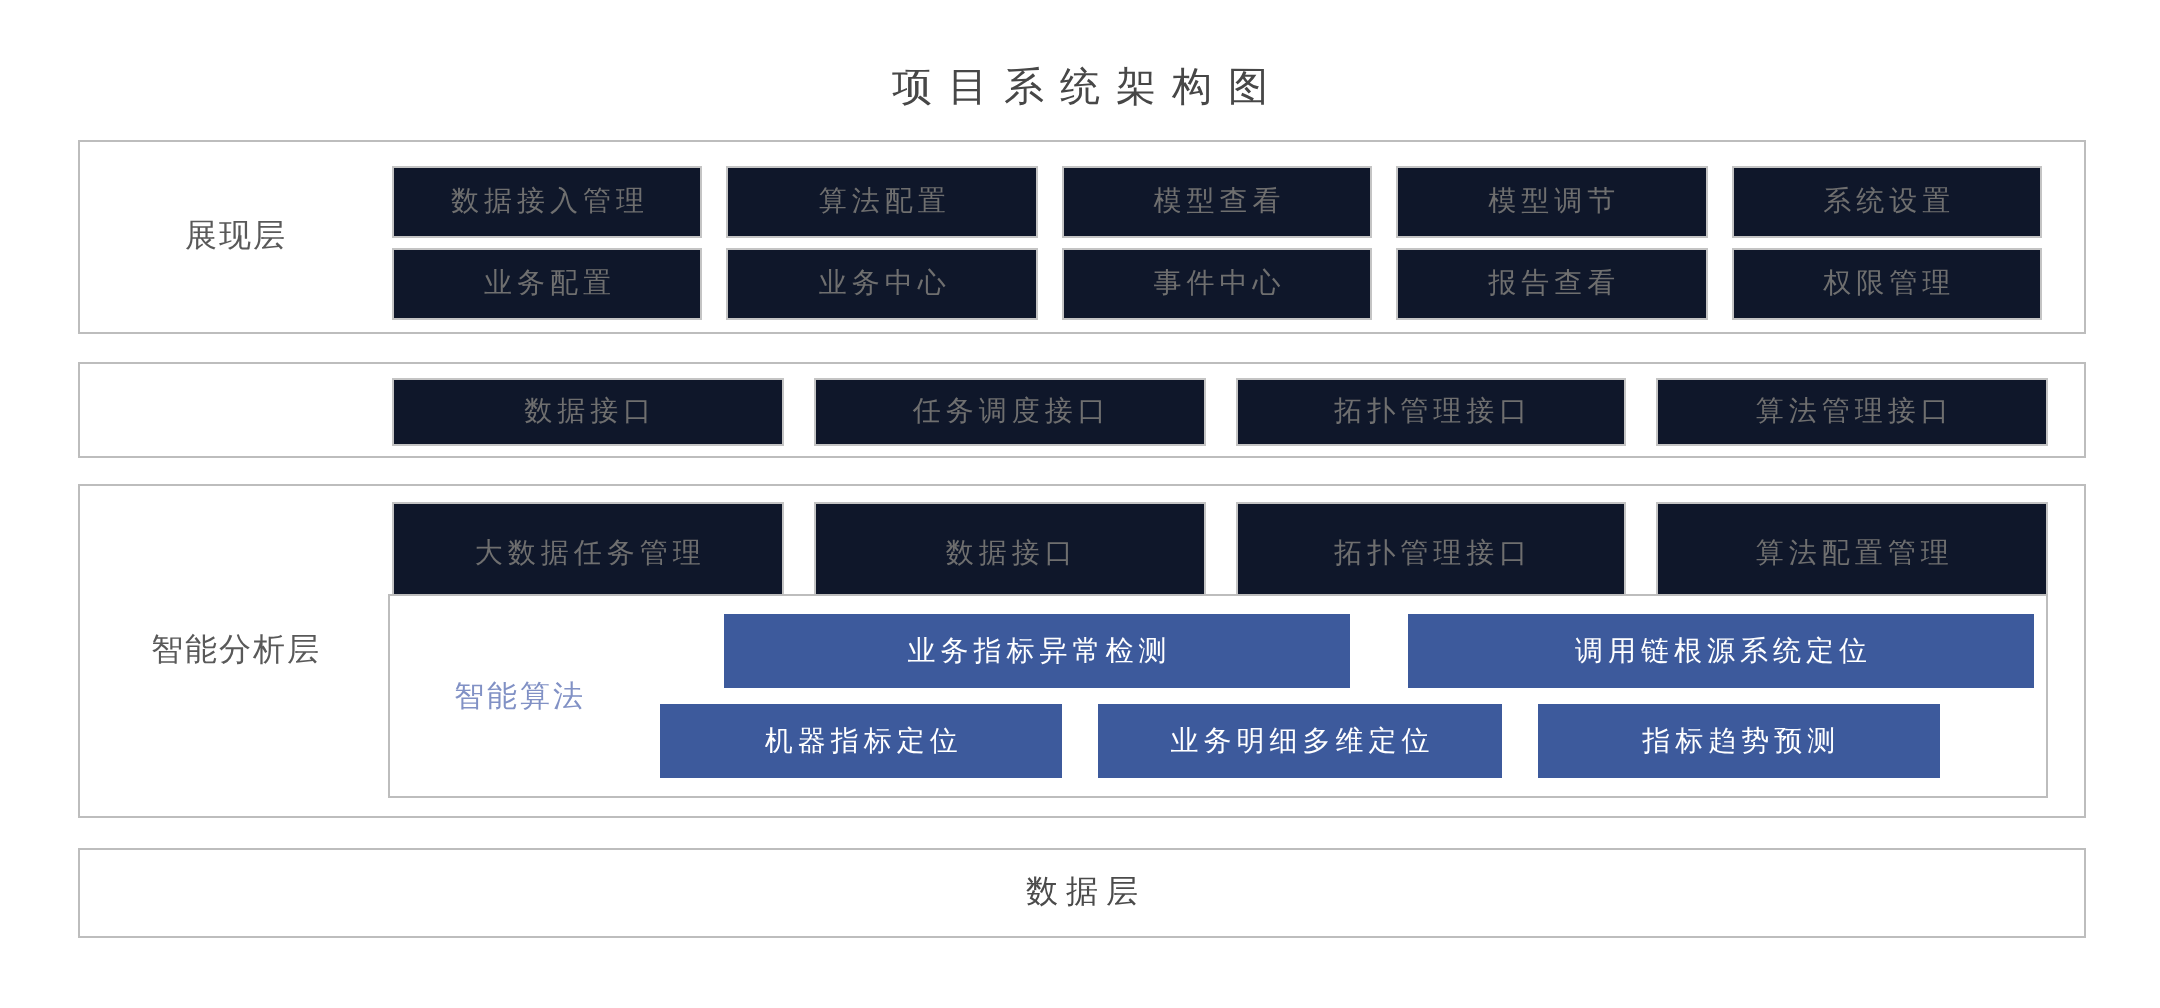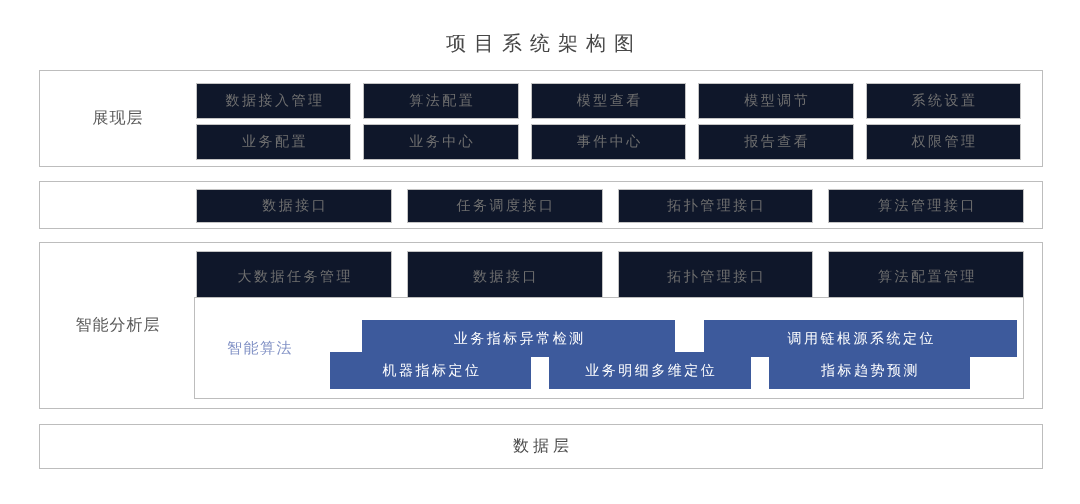--- a/index.html
+++ b/index.html
@@ -45,21 +45,21 @@
   .algo-group {
     position:absolute; left:154px; top:54px; width:830px; height:102px;
     border:1px solid #bdbdbd; background:#ffffff;
   }
   .algo-label {
     position:absolute; left:32px; top:0; bottom:0;
     display:flex; align-items:center;
     font-size:15px; letter-spacing:1.5px;
     color:var(--algo-label-blue,#8191c5);
   }
-  .algo-row1 { left:135px; width:687px; top:22px;  height:37px; gap:29px;padding-left:32px; }
+  .algo-row1 { left:135px; width:687px; top:9px;  height:37px; gap:29px;padding-left:32px; }
   .algo-row2 { left:135px; width:640px; top:54px; height:37px; gap:18px; }
   .blue-btn {
     flex:1; background:var(--accent-blue,#3d5a9c); border:none; color:#ffffff;
     display:flex; align-items:center; justify-content:center;
     font-size:14px; letter-spacing:2.5px; text-indent:2.5px; white-space:nowrap;
   }
 
   .data-layer-label {
     width:100%; height:100%;
     display:flex; align-items:center; justify-content:center;

